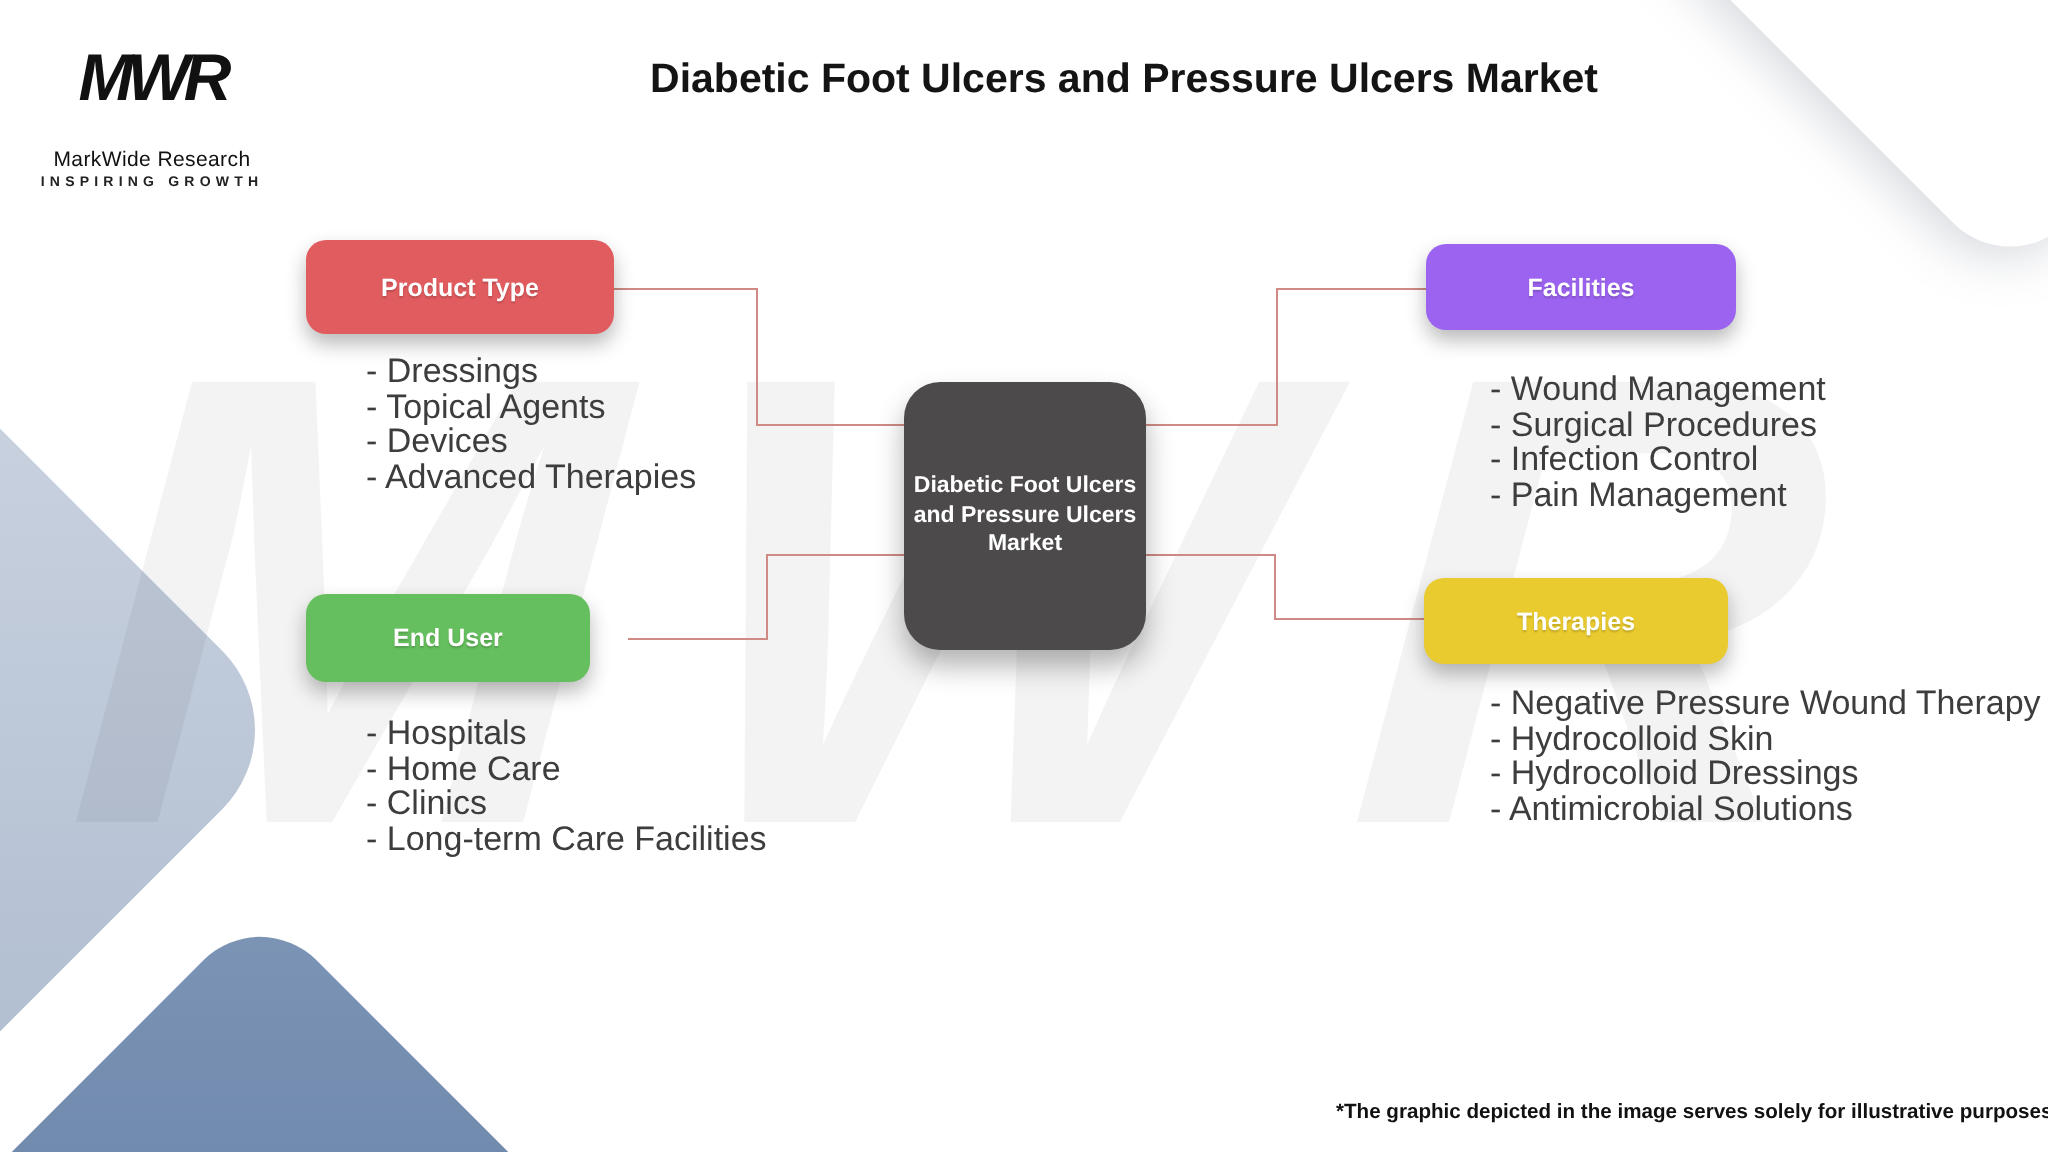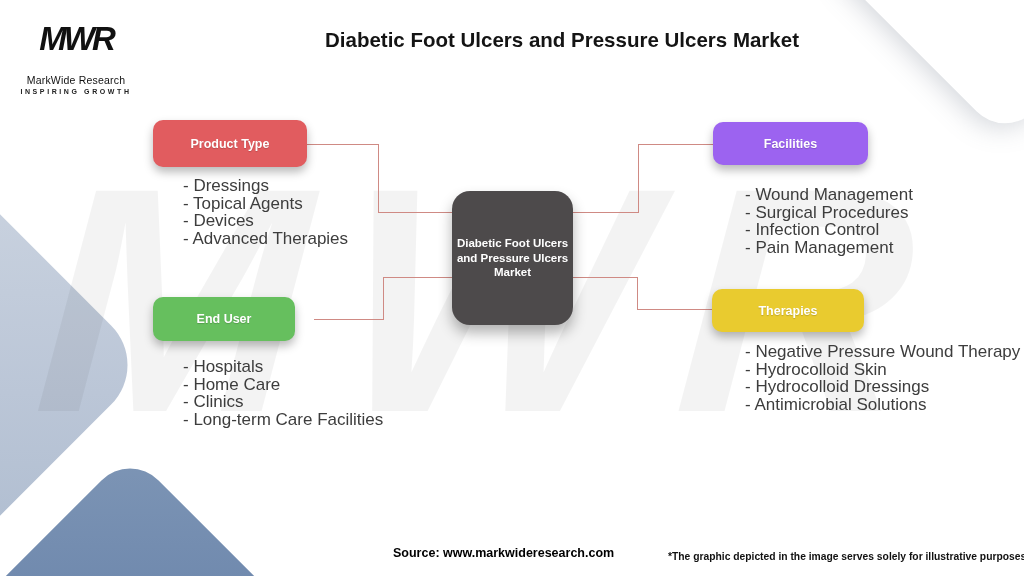--- a/index.html
+++ b/index.html
@@ -142,16 +142,15 @@
       <div class="li">- Hydrocolloid Dressings</div>
       <div class="li">- Antimicrobial Solutions</div>
     </div>
 
   <div class="center-node">
       <div class="li">Diabetic Foot Ulcers</div>
       <div class="li">and Pressure Ulcers</div>
       <div class="li">Market</div>
     </div>
 
-  <div class="source-text">Source: www.markwideresearch.com</div>
   <div class="disclaimer-text">*The graphic depicted in the image serves solely for illustrative purposes</div>
 
 </div>
 
 </body></html>

